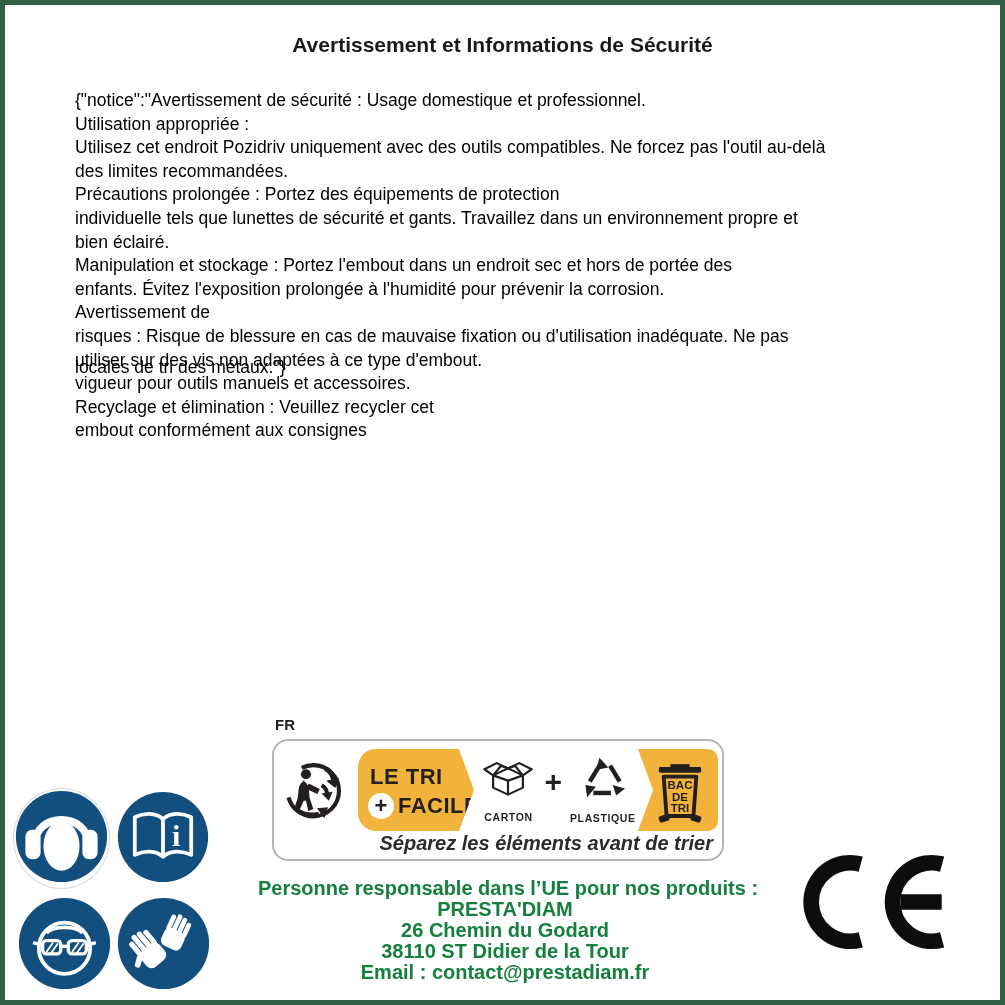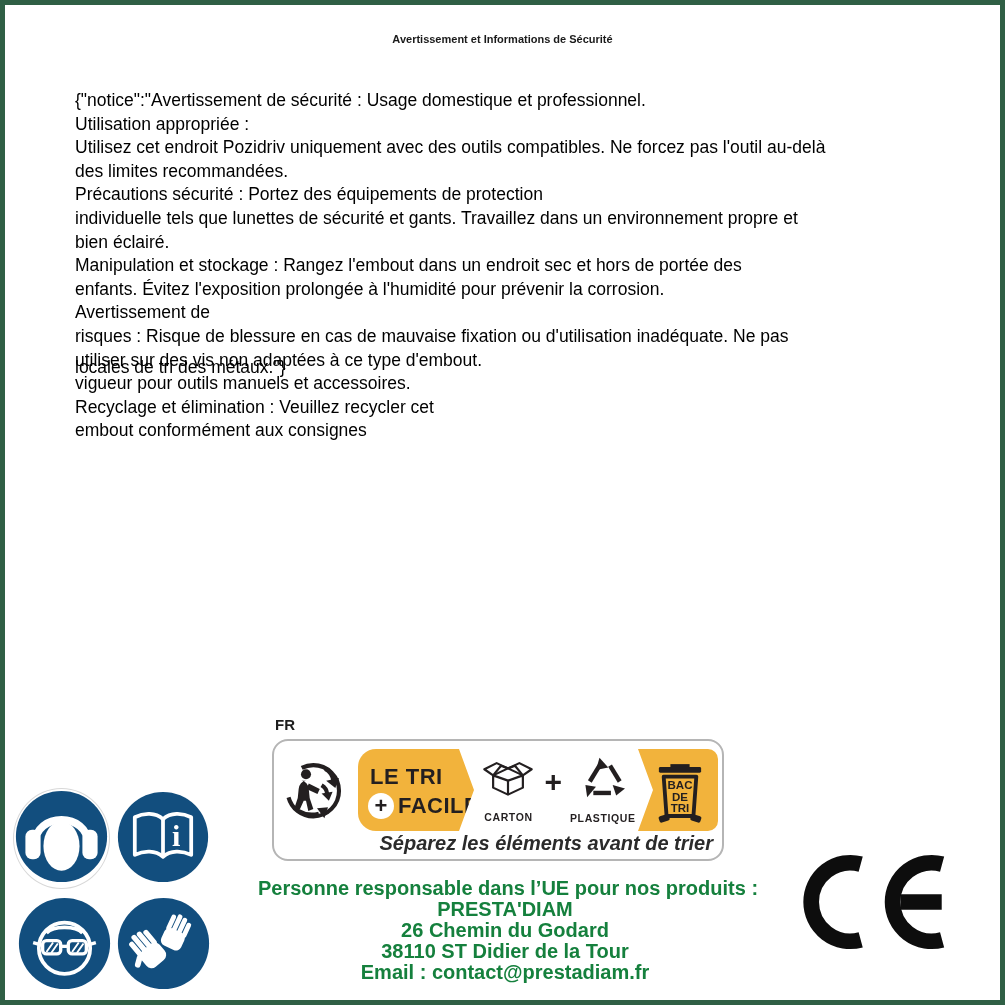--- a/index.html
+++ b/index.html
@@ -14,21 +14,21 @@
     position:relative;
     width:1005px;height:1005px;
     background:#fff;
     border:5px solid var(--border-green,#2F5F45);
     font-family:"Liberation Sans",sans-serif;
     color:#000;
     overflow:hidden;
   }
   .doc-title{
     position:absolute;top:28px;left:0;width:100%;
-    text-align:center;font-size:11px;font-weight:bold;color:#1a1a1a;
+    text-align:center;font-size:21px;font-weight:bold;color:#1a1a1a;
   }
   .notice{
     position:absolute;left:70px;top:84px;width:900px;
     font-size:17.5px;line-height:23.6px;color:#000;
   }
   .notice div{white-space:nowrap;}
   .overlap-line{
     position:absolute;left:70px;top:352px;
     font-size:17.5px;color:#000;white-space:nowrap;
   }
@@ -92,24 +92,24 @@
 
 <div class="page">
 
   <div class="doc-title">Avertissement et Informations de Sécurité</div>
 
   <div class="notice">
       <div>{"notice":"Avertissement de sécurité : Usage domestique et professionnel.</div>
       <div>Utilisation appropriée :</div>
       <div>Utilisez cet endroit Pozidriv uniquement avec des outils compatibles. Ne forcez pas l'outil au-delà</div>
       <div>des limites recommandées.</div>
-      <div>Précautions sécurité : Portez des équipements de protection</div>
+      <div>Précautions prolongée : Portez des équipements de protection</div>
       <div>individuelle tels que lunettes de sécurité et gants. Travaillez dans un environnement propre et</div>
       <div>bien éclairé.</div>
-      <div>Manipulation et stockage : Rangez l'embout dans un endroit sec et hors de portée des</div>
+      <div>Manipulation et stockage : Portez l'embout dans un endroit sec et hors de portée des</div>
       <div>enfants. Évitez l'exposition prolongée à l'humidité pour prévenir la corrosion.</div>
       <div>Avertissement de</div>
       <div>risques : Risque de blessure en cas de mauvaise fixation ou d'utilisation inadéquate. Ne pas</div>
       <div>utiliser sur des vis non adaptées à ce type d'embout.</div>
       <div>vigueur pour outils manuels et accessoires.</div>
       <div>Recyclage et élimination : Veuillez recycler cet</div>
       <div>embout conformément aux consignes</div>
     </div>
   <div class="overlap-line">locales de tri des métaux."}</div>
 

